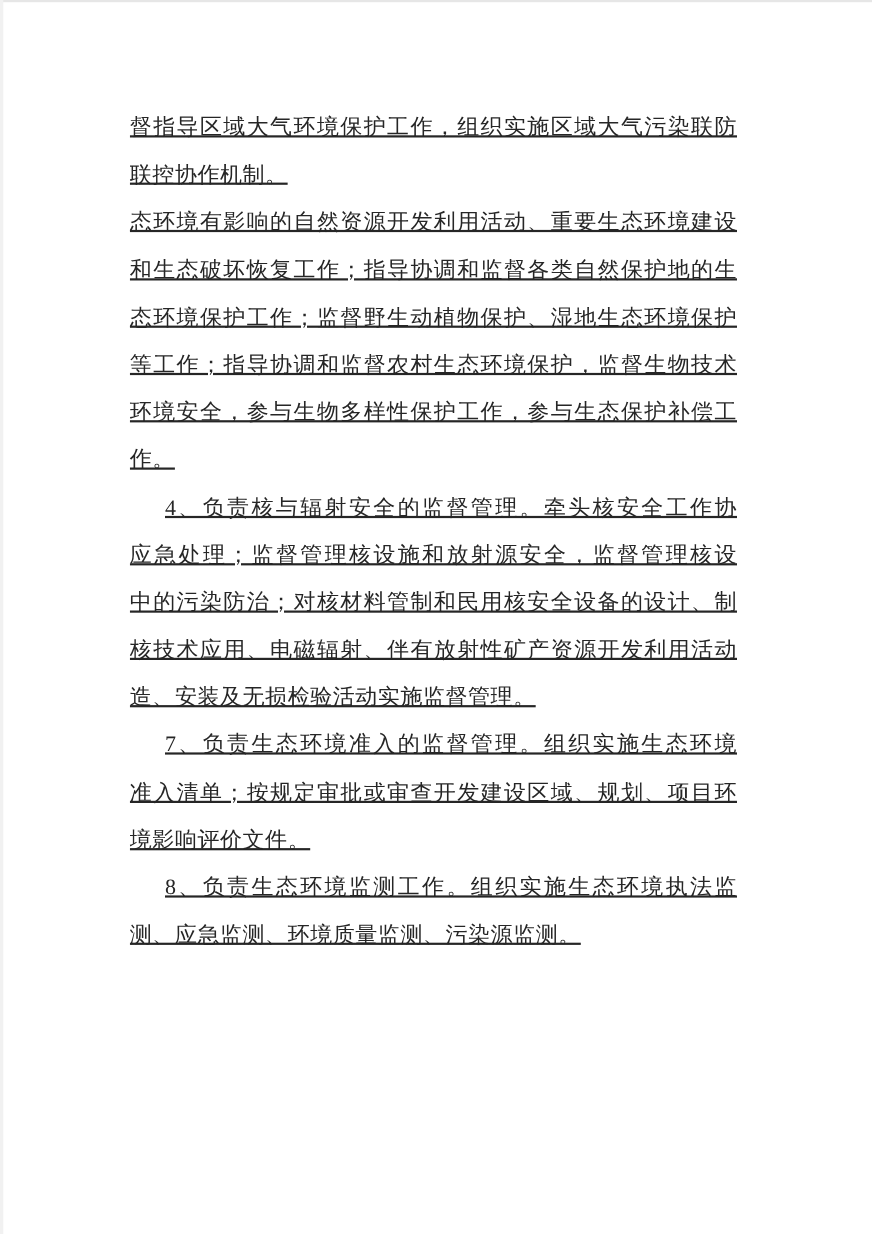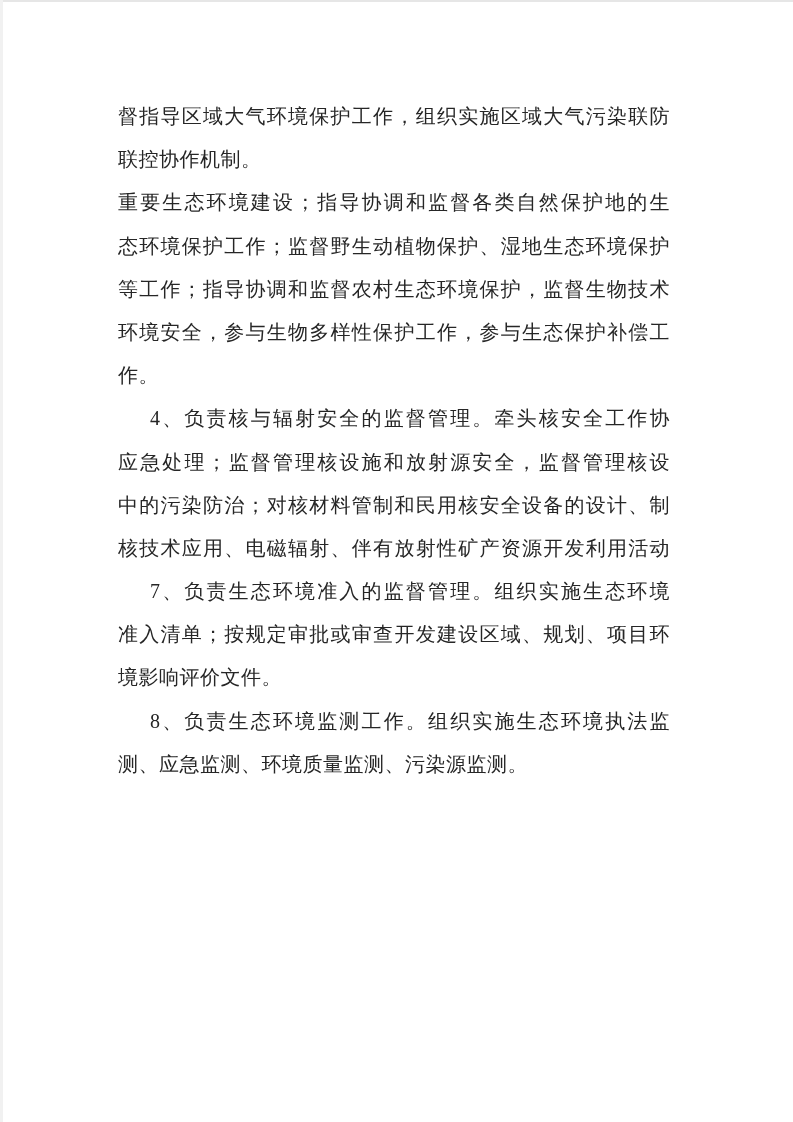--- a/index.html
+++ b/index.html
@@ -39,20 +39,21 @@
     margin: 0;
     padding: 0;
   }
   .line {
     height: 43.2px;
     line-height: 43.2px;
     text-align: justify;
     text-align-last: justify;
     overflow: hidden;
     letter-spacing: 0.5px;
+    text-decoration: underline;
   }
   .line.short {
     text-align: center;
     text-align-last: left;
   }
   .line.indent {
     text-indent: 32px;
   }
 </style>
 </head>
@@ -63,32 +64,34 @@
   <div class="scan-edge-left"></div>
 
   <div class="text-block">
 
     <div class="para">
       <div class="line">督指导区域大气环境保护工作，组织实施区域大气污染联防</div>
       <div class="line short">联控协作机制。</div>
     </div>
 
     <div class="para">
-      <div class="line">重要生态环境建设；指导协调和监督各类自然保护地的生</div>
+      <div class="line">态环境有影响的自然资源开发利用活动、重要生态环境建设</div>
+      <div class="line">和生态破坏恢复工作；指导协调和监督各类自然保护地的生</div>
       <div class="line">态环境保护工作；监督野生动植物保护、湿地生态环境保护</div>
       <div class="line">等工作；指导协调和监督农村生态环境保护，监督生物技术</div>
       <div class="line">环境安全，参与生物多样性保护工作，参与生态保护补偿工</div>
       <div class="line short">作。</div>
     </div>
 
     <div class="para">
       <div class="line indent">4、负责核与辐射安全的监督管理。牵头核安全工作协</div>
       <div class="line">应急处理；监督管理核设施和放射源安全，监督管理核设施、</div>
       <div class="line">中的污染防治；对核材料管制和民用核安全设备的设计、制</div>
       <div class="line">核技术应用、电磁辐射、伴有放射性矿产资源开发利用活动</div>
+      <div class="line short">造、安装及无损检验活动实施监督管理。</div>
     </div>
 
     <div class="para">
       <div class="line indent">7、负责生态环境准入的监督管理。组织实施生态环境</div>
       <div class="line">准入清单；按规定审批或审查开发建设区域、规划、项目环</div>
       <div class="line short">境影响评价文件。</div>
     </div>
 
     <div class="para">
       <div class="line indent">8、负责生态环境监测工作。组织实施生态环境执法监</div>

